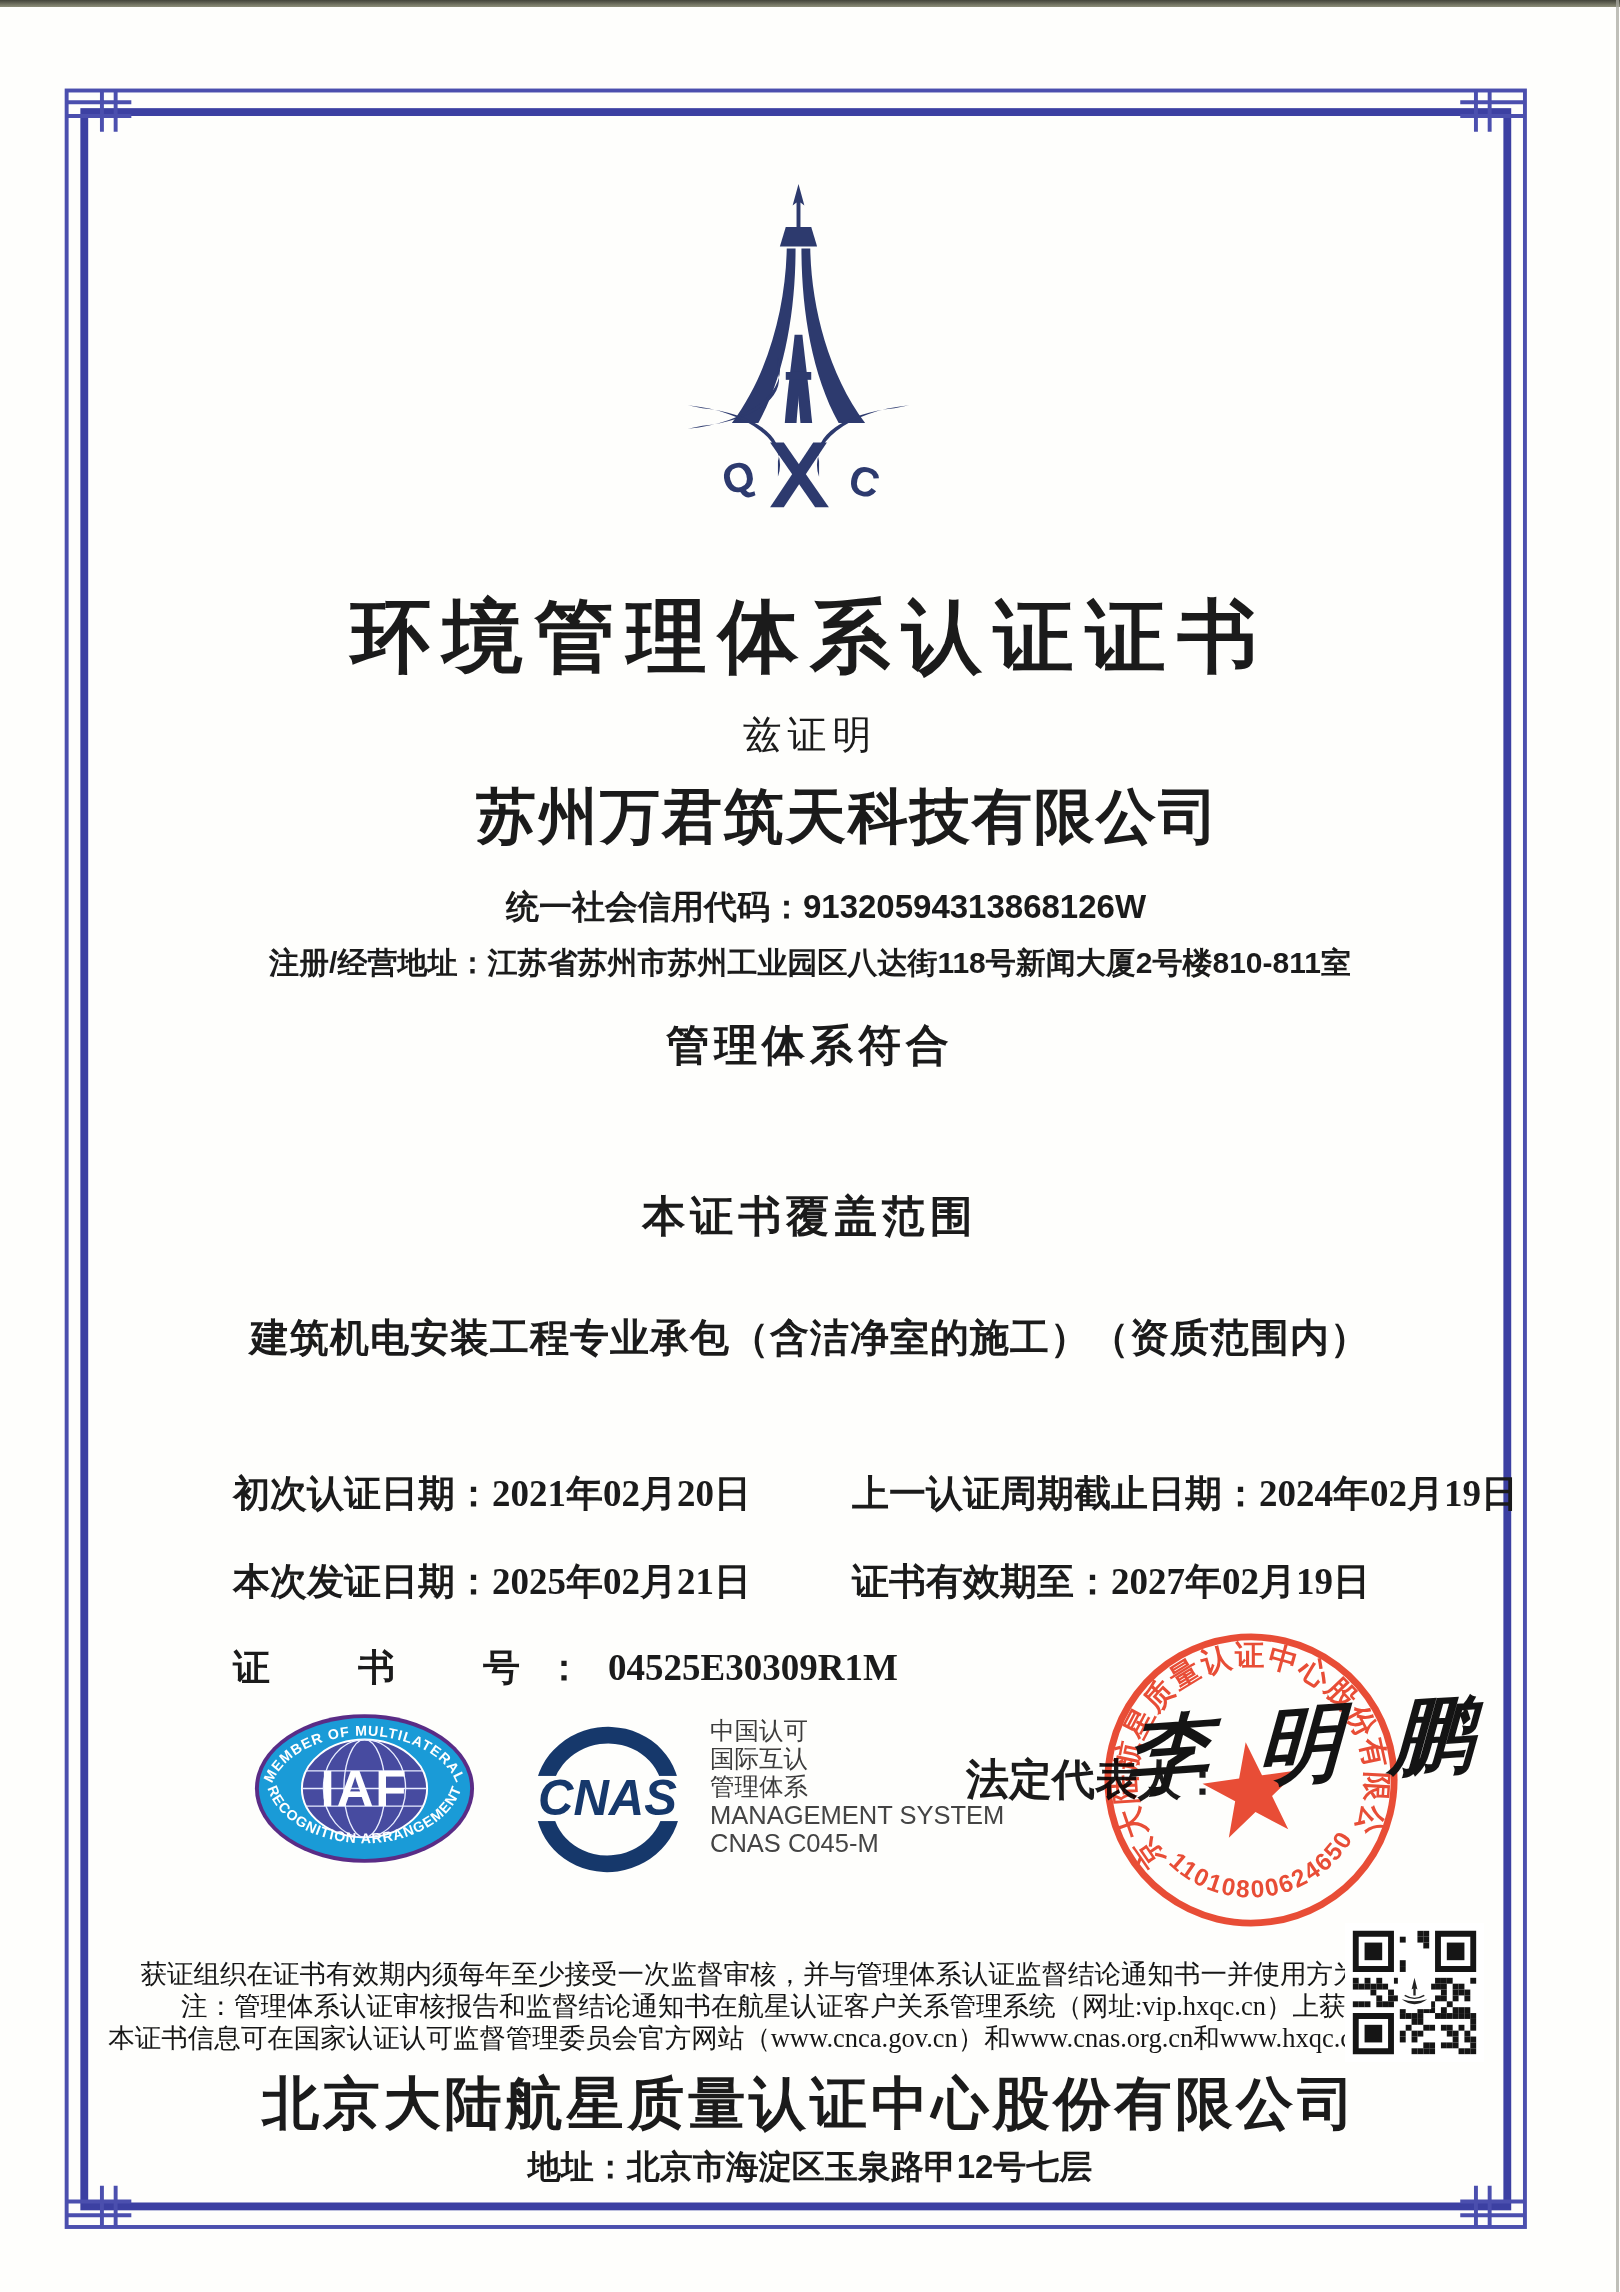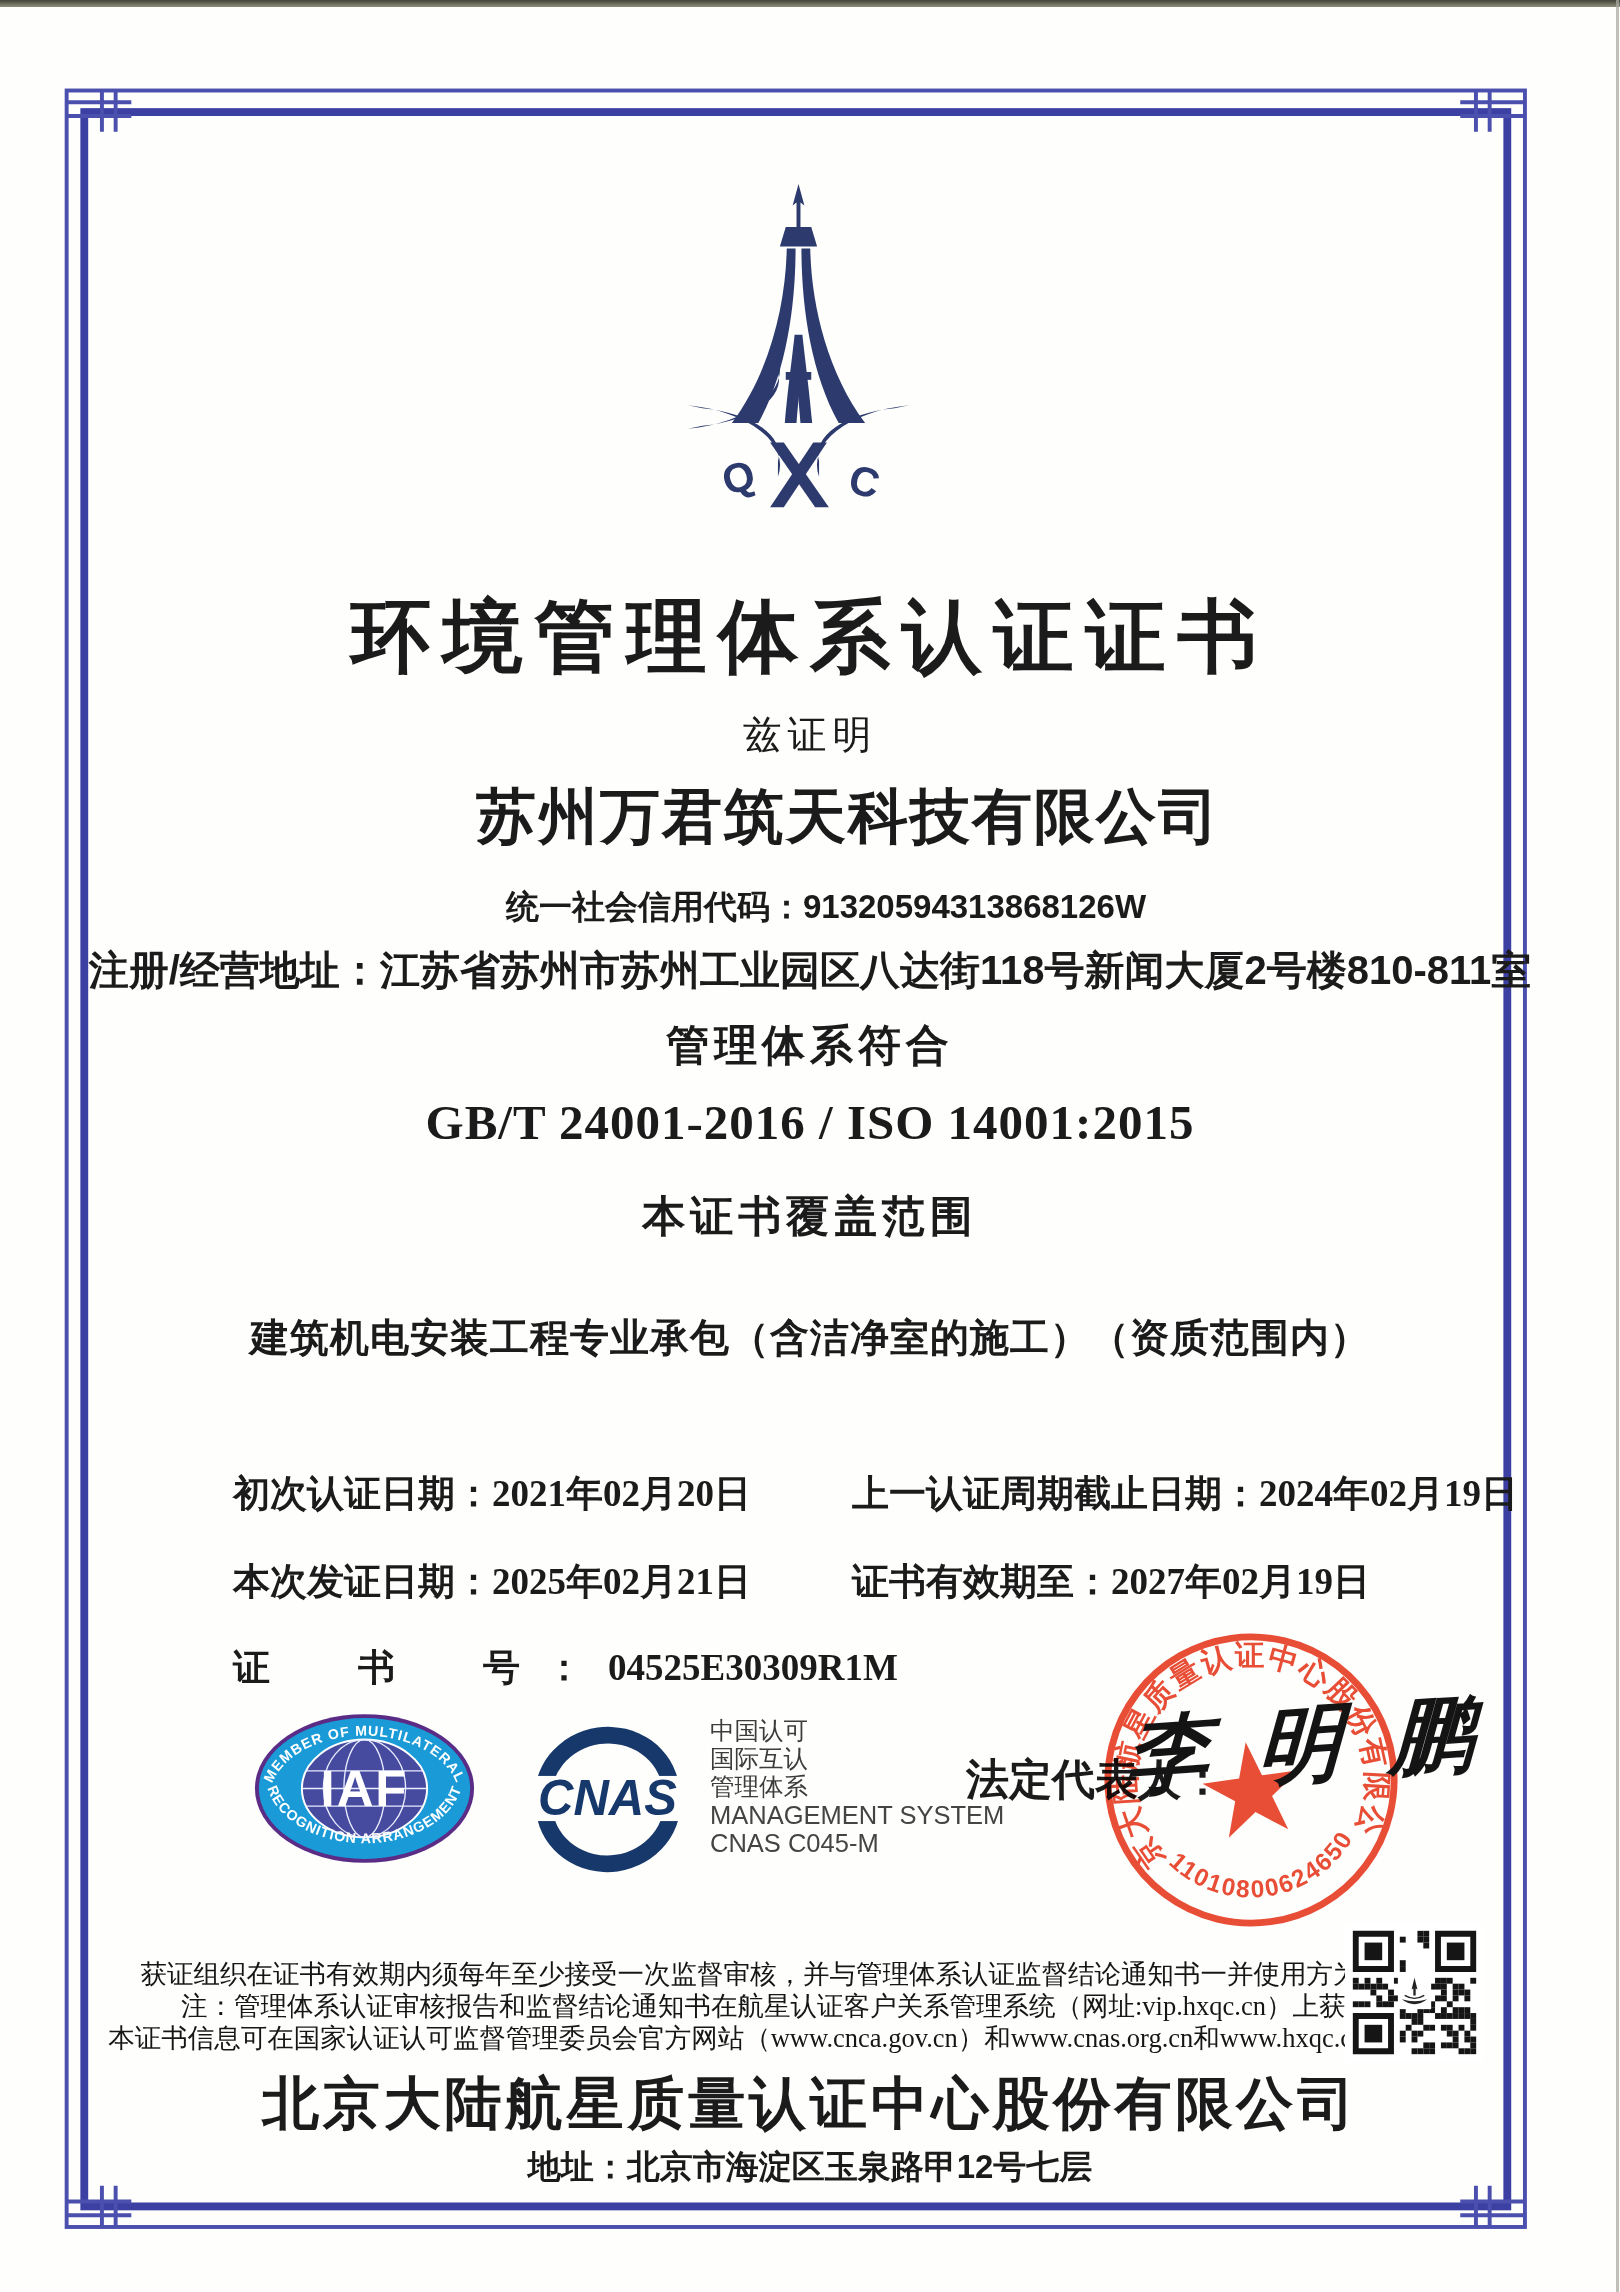--- a/index.html
+++ b/index.html
@@ -10,21 +10,21 @@
   .hei{font-family:"Liberation Sans",sans-serif;}
   .song{font-family:"Liberation Serif",serif;}
 
   .scan-top{top:0;left:0;right:0;height:6.9px;background:linear-gradient(#43443a,#8e8f7a);}
   .scan-right{top:0;right:1px;width:2.9px;bottom:0;background:#a9a9a2;opacity:.75;}
 
   .title{top:584px;font-size:80px;font-weight:900;letter-spacing:11.8px;white-space:nowrap;}
   .certify{top:708px;font-size:39px;letter-spacing:5.9px;}
   .company{top:777px;font-size:60px;font-weight:900;letter-spacing:2px;padding-left:38px;}
   .credit{top:885px;font-size:33px;font-weight:700;padding-left:16px;}
-  .reg-address{top:943px;font-size:40px;font-weight:700;}
+  .reg-address{top:943px;font-size:30px;font-weight:700;}
   .conform{top:1017px;font-size:43px;font-weight:700;letter-spacing:4.9px;}
   .std-code{top:1094px;font-size:49px;font-weight:700;letter-spacing:1px;}
   .scope-head{top:1188px;font-size:43px;font-weight:700;letter-spacing:4.9px;}
   .scope{top:1311px;font-size:39px;font-weight:700;letter-spacing:1px;}
 
   .drow{font-size:37px;font-weight:700;white-space:nowrap;}
   .certno-label{letter-spacing:25.5px;}
 
   .cnas-lines{line-height:28px;font-size:24.5px;color:#3c3c3c;}
   .cnas-lines .en{font-size:25.5px;color:#444;}
@@ -86,21 +86,20 @@
 
   <div class="abs ctr credit hei">
     <span>统一社会信用代码：</span><span>91320594313868126W</span>
   </div>
 
   <div class="abs ctr reg-address hei">
     <span>注册/经营地址：</span><span>江苏省苏州市苏州工业园区八达街118号新闻大厦2号楼810-811室</span>
   </div>
 
   <div class="abs ctr conform song">管理体系符合</div>
-  <div class="abs ctr std-code song">GB/T 24001-2016 / ISO 14001:2015</div>
   <div class="abs ctr scope-head song">本证书覆盖范围</div>
   <div class="abs ctr scope song">建筑机电安装工程专业承包（含洁净室的施工）（资质范围内）</div>
 
   <div class="abs drow song" style="left:233px;top:1469px;">
     <span>初次认证日期：</span><span>2021年02月20日</span>
   </div>
   <div class="abs drow song" style="left:852px;top:1469px;">
     <span>上一认证周期截止日期：</span><span>2024年02月19日</span>
   </div>
   <div class="abs drow song" style="left:233px;top:1557px;">

